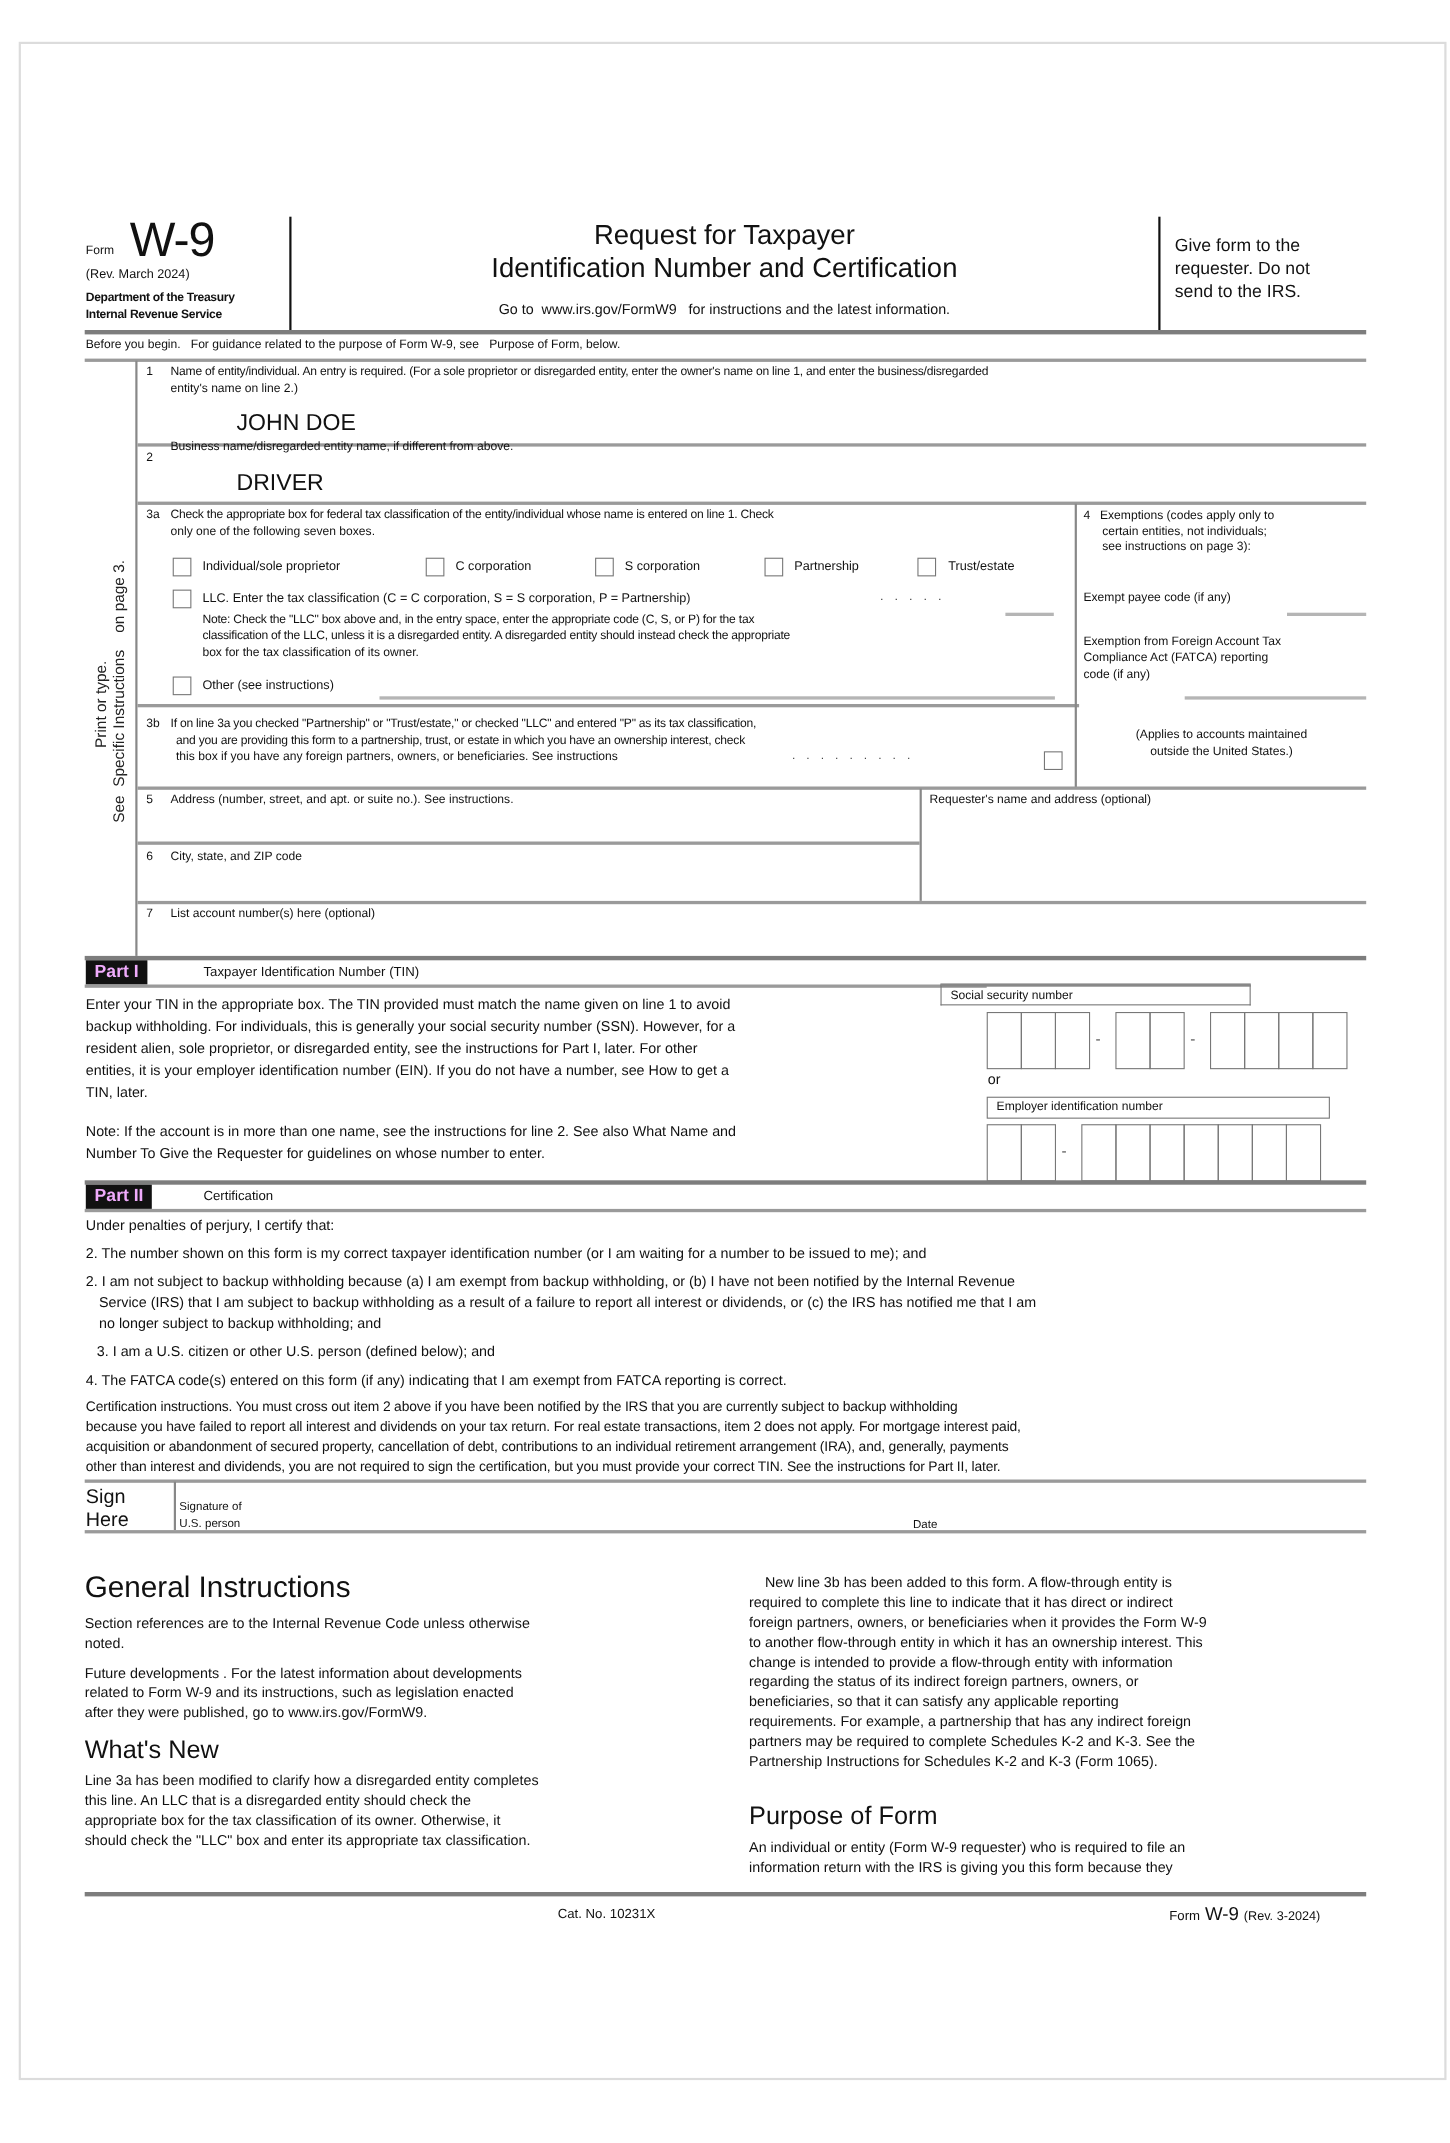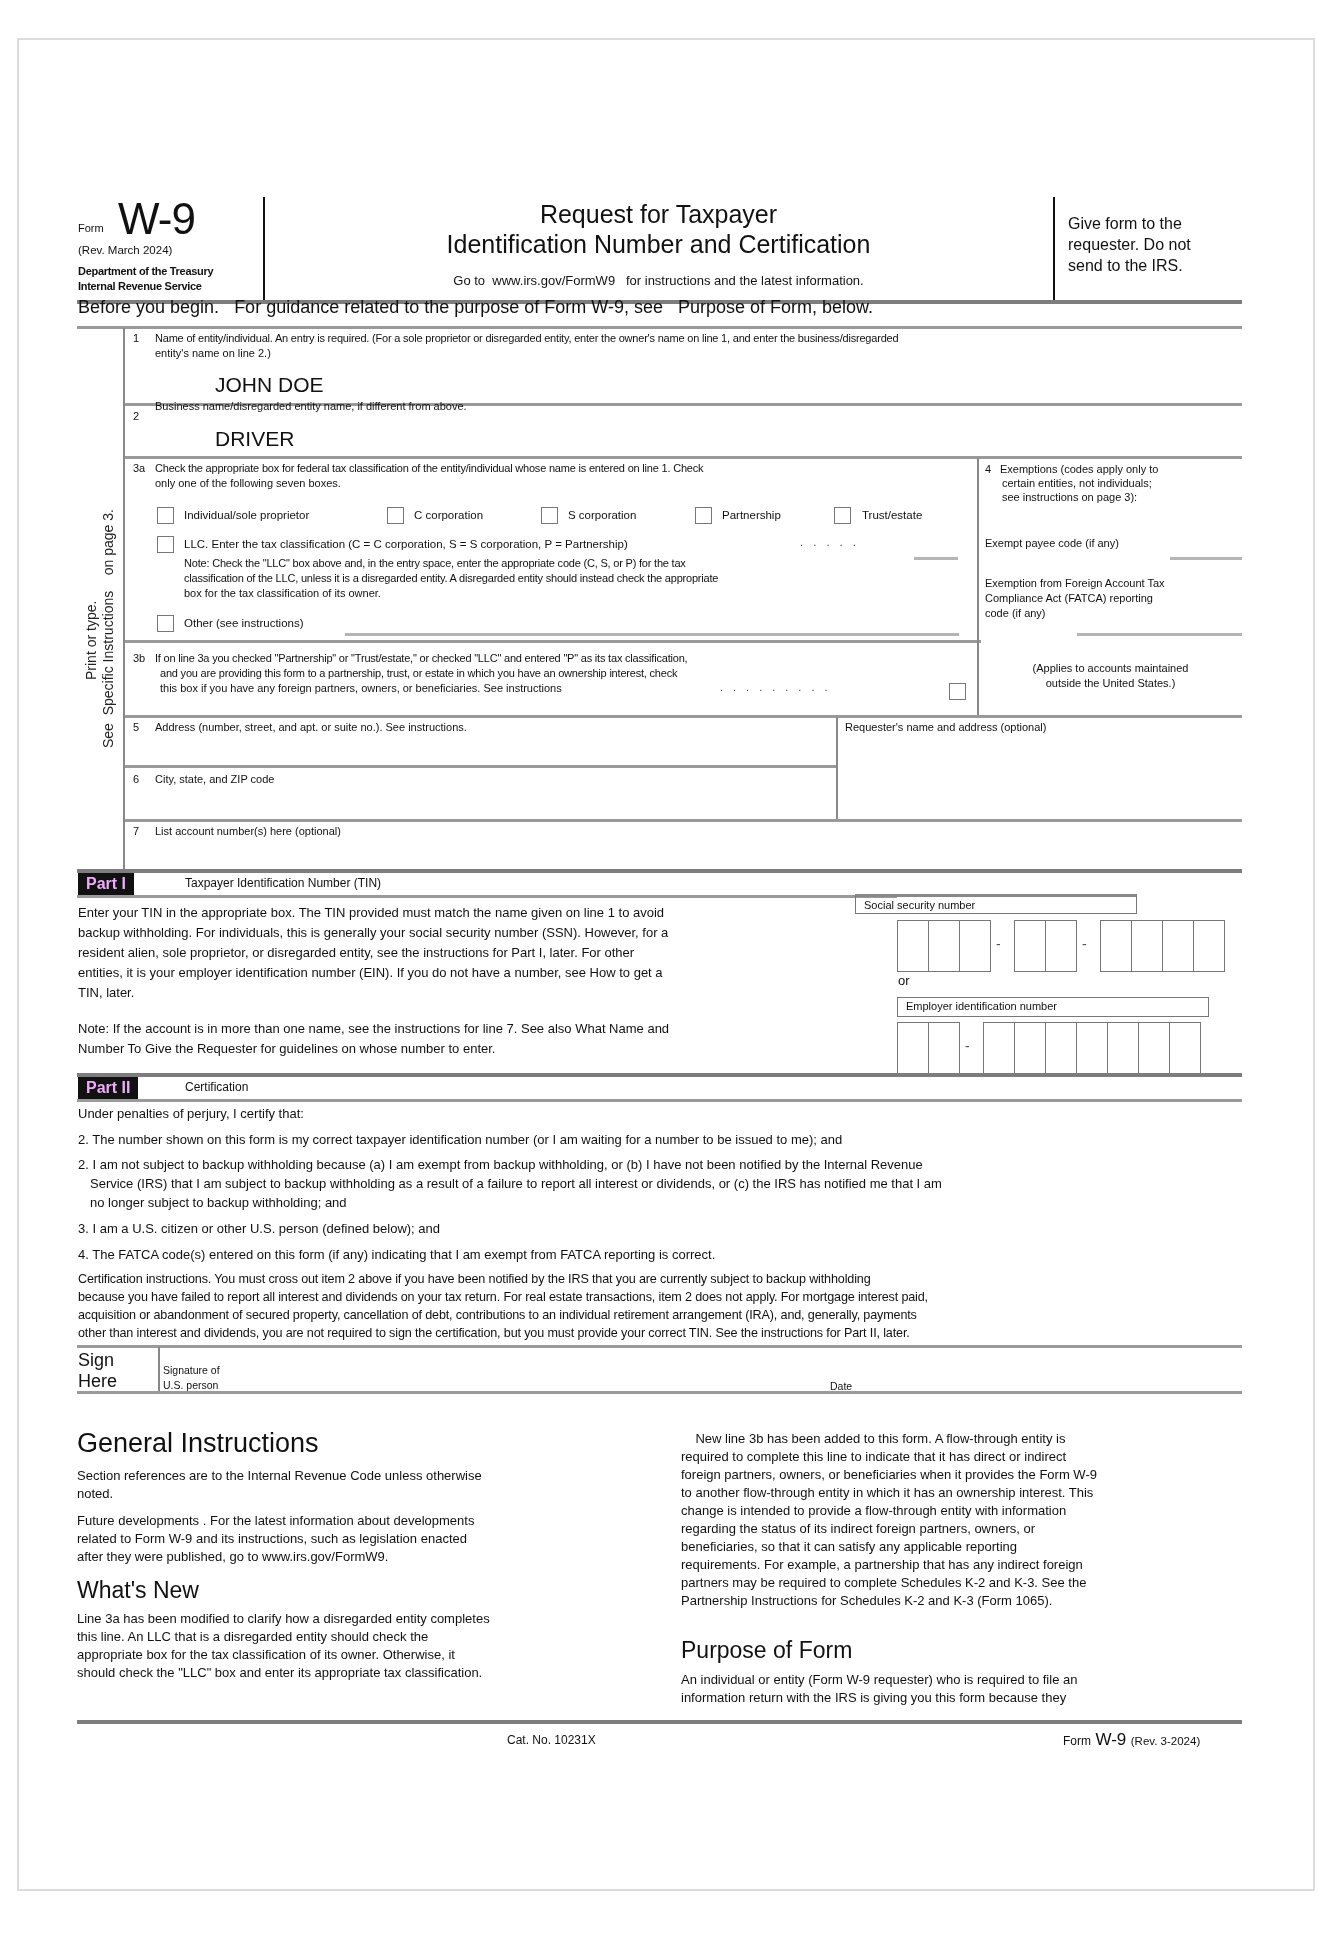--- a/index.html
+++ b/index.html
@@ -42,21 +42,21 @@
     <span style="cursor:pointer;">www.irs.gov/FormW9</span>&nbsp;&nbsp;
     <span>for instructions and the latest information.</span>
   </div>
   <div class="vblack" style="left:1053px;top:197px;height:104px;"></div>
   <span class="t" style="left:1068px;top:215px;font-size:16px;">Give form to the</span>
   <span class="t" style="left:1068px;top:236px;font-size:16px;">requester. Do not</span>
   <span class="t" style="left:1068px;top:257px;font-size:16px;">send to the IRS.</span>
 </div>
 <div class="hdark" style="left:77px;top:300px;width:1165px;"></div>
 
-<div class="t" style="left:78px;top:297px;font-size:18px;">
+<div class="t" style="left:78px;top:307px;font-size:11px;">
   <span>Before you begin.</span>&nbsp;&nbsp;
   <span>For guidance related to the purpose of Form W-9, see</span>&nbsp;&nbsp;
   <span style="cursor:pointer;">Purpose of Form, below.</span>
 </div>
 <div class="hline" style="left:77px;top:326px;width:1165px;"></div>
 
 <div class="vline" style="left:123px;top:328px;height:541px;"></div>
 <div class="vertical" style="left:83px;top:680px;font-size:14px;">Print or type.</div>
 <div class="vertical" style="left:100px;top:748px;font-size:14px;">
   <span>See</span>&nbsp;
@@ -159,21 +159,21 @@
 <div class="partlabel" style="left:78px;top:873px;">Part I</div>
 <div class="parttitle" style="left:185px;top:873px;">Taxpayer Identification Number (TIN)</div>
 <div class="hline" style="left:77px;top:895px;width:820px;"></div>
 
 <div>
   <span class="t body13" style="left:78px;top:906px;">Enter your TIN in the appropriate box. The TIN provided must match the name given on line 1 to avoid</span>
   <span class="t body13" style="left:78px;top:926px;">backup withholding. For individuals, this is generally your social security number (SSN). However, for a</span>
   <span class="t body13" style="left:78px;top:946px;">resident alien, sole proprietor, or disregarded entity, see the instructions for Part I, later. For other</span>
   <span class="t body13" style="left:78px;top:966px;">entities, it is your employer identification number (EIN). If you do not have a number, see  How to get a</span>
   <span class="t body13" style="left:78px;top:986px;">TIN, later.</span>
-  <span class="t body13" style="left:78px;top:1022px;">Note:  If the account is in more than one name, see the instructions for line 7. See also  What Name and</span>
+  <span class="t body13" style="left:78px;top:1022px;">Note:  If the account is in more than one name, see the instructions for line 2. See also  What Name and</span>
   <span class="t body13" style="left:78px;top:1042px;">Number To Give the Requester  for guidelines on whose number to enter.</span>
 </div>
 
 <div class="abs" style="left:855px;top:894px;width:282px;height:20px;border:1.5px solid #777;box-sizing:border-box;border-top:3px solid #888;">
   <span class="t xs" style="left:8px;top:2px;">Social security number</span>
 </div>
 <div class="abs" id="ssn-boxes" style="left:897px;top:920px;width:345px;height:52px;">
     <div class="tinbox" style="left: 0px; width: 32px;"></div>
     <div class="tinbox" style="left: 31px; width: 32px;"></div>
     <div class="tinbox" style="left: 62px; width: 32px;"></div>
@@ -207,21 +207,21 @@
 
 <div class="partlabel" style="left:78px;top:1077px;">Part II</div>
 <div class="parttitle" style="left:185px;top:1077px;">Certification</div>
 <div class="hline" style="left:77px;top:1099px;width:1165px;"></div>
 
 <span class="t body13" style="left:78px;top:1107px;">Under penalties of perjury, I certify that:</span>
 <span class="t body13" style="left:78px;top:1133px;">2. The number shown on this form is my correct taxpayer identification number (or I am waiting for a number to be issued to me); and</span>
 <span class="t body13" style="left:78px;top:1158px;">2. I am not subject to backup withholding because (a) I am exempt from backup withholding, or (b) I have not been notified by the Internal Revenue</span>
 <span class="t body13" style="left:90px;top:1177px;">Service (IRS) that I am subject to backup withholding as a result of a failure to report all interest or dividends, or (c) the IRS has notified me that I am</span>
 <span class="t body13" style="left:90px;top:1196px;">no longer subject to backup withholding; and</span>
-<span class="t body13" style="left:78px;top:1222px;">3. I am a U.S. citizen or other U.S. person (defined below); and</span>
+<span class="t body13" style="left:88px;top:1222px;">3. I am a U.S. citizen or other U.S. person (defined below); and</span>
 <span class="t body13" style="left:78px;top:1248px;">4. The FATCA code(s) entered on this form (if any) indicating that I am exempt from FATCA reporting is correct.</span>
 
 <span class="t" style="left:78px;top:1272px;font-size:12.6px;letter-spacing:-0.15px;">Certification instructions.    You must cross out item 2 above if you have been notified by the IRS that you are currently subject to backup    withholding</span>
 <span class="t" style="left:78px;top:1290px;font-size:12.6px;letter-spacing:-0.15px;">because you have failed to report all interest and dividends on your tax return. For real estate transactions, item 2 does not apply.    For mortgage interest paid,</span>
 <span class="t" style="left:78px;top:1308px;font-size:12.6px;letter-spacing:-0.15px;">acquisition or abandonment of secured property, cancellation of debt, contributions to an individual retirement   arrangement (IRA), and, generally, payments</span>
 <span class="t" style="left:78px;top:1326px;font-size:12.6px;letter-spacing:-0.15px;">other than interest and dividends, you are not required to sign the certification, but you must   provide your correct TIN. See the instructions for Part II, later.</span>
 
 <div class="hline" style="left:77px;top:1345px;width:1165px;"></div>
 
 <span class="t" style="left:78px;top:1350px;font-size:18px;">Sign</span>

